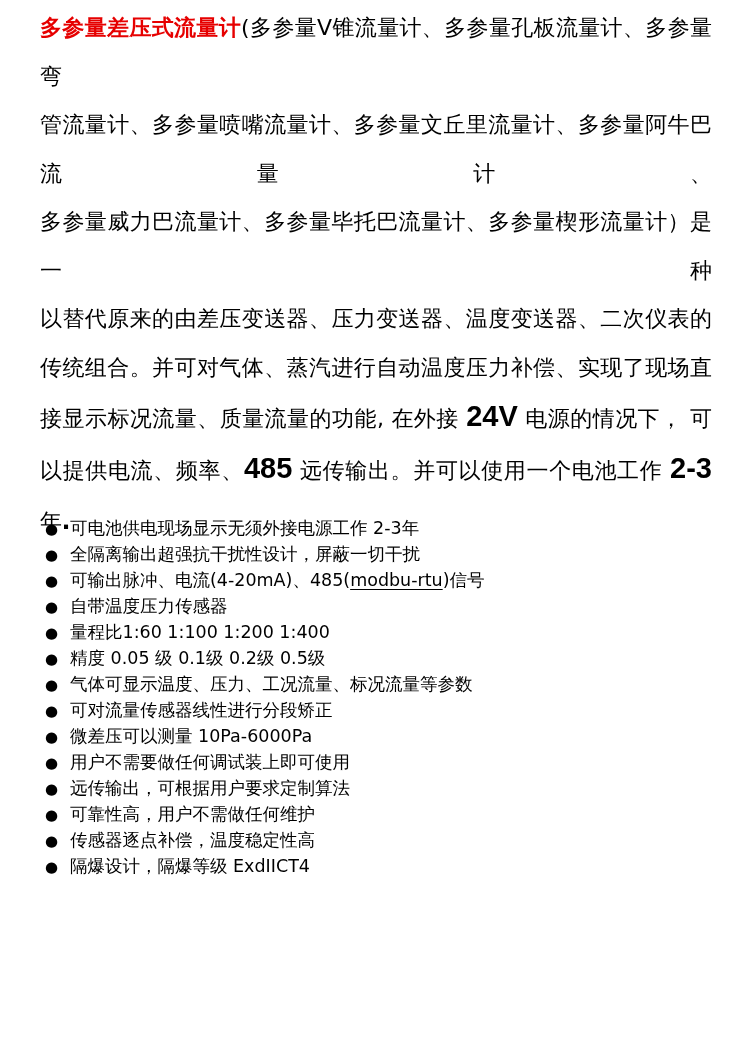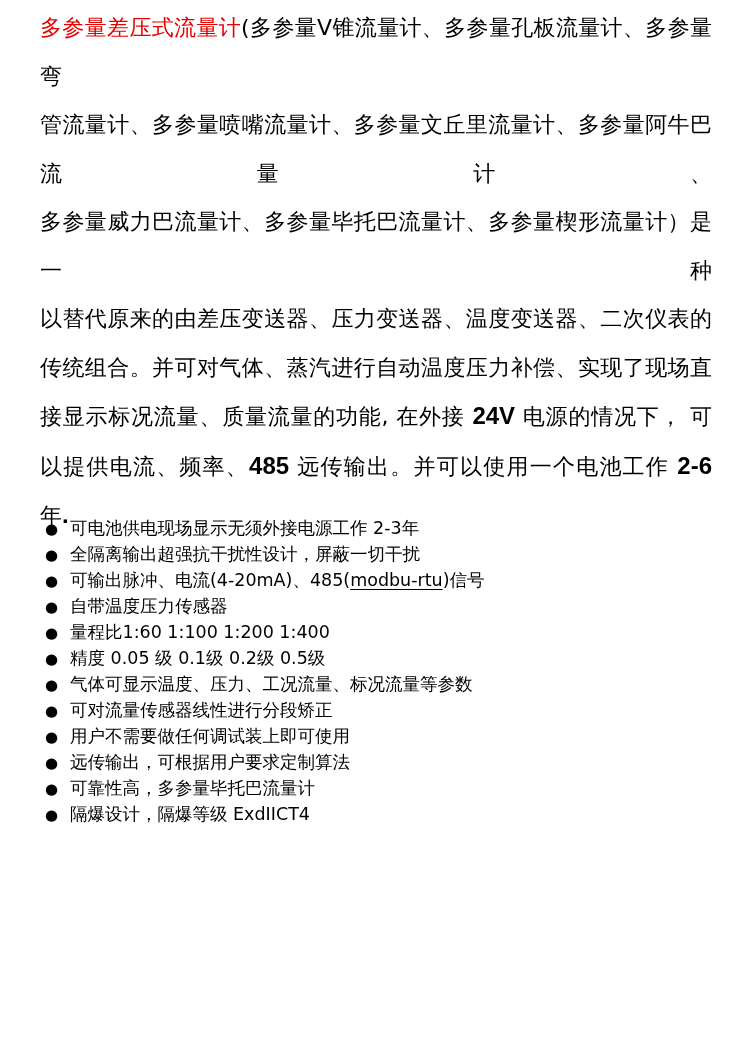--- a/index.html
+++ b/index.html
@@ -30,26 +30,26 @@
     text-align: justify;
     text-align-last: justify;
     white-space: normal;
   }
   .para-line.last-line {
     text-align-last: left;
   }
   .seg-normal {}
   .seg-red-title {
     color: #e60000;
-    font-weight: normal;
+    font-weight: bold;
   }
   .seg-bold-number {
     font-family: "Liberation Sans", sans-serif;
     font-weight: bold;
-    font-size: 24px;
+    font-size: 29px;
   }
   
   .features {
     position: absolute;
     left: 45px;
     top: 476px;
     width: 665px;
     margin-top: 40px;
   }
   .feature-item {
@@ -78,31 +78,33 @@
 <body>
 
 <div class="page">
   <div class="paragraph">
       <div class="para-line"><span class="seg-red-title">多参量差压式流量计</span><span class="seg-normal">(多参量V锥流量计、多参量孔板流量计、多参量弯</span></div>
       <div class="para-line"><span class="seg-normal">管流量计、多参量喷嘴流量计、多参量文丘里流量计、多参量阿牛巴流量计、</span></div>
       <div class="para-line"><span class="seg-normal">多参量威力巴流量计、多参量毕托巴流量计、多参量楔形流量计）是一种</span></div>
       <div class="para-line"><span class="seg-normal">以替代原来的由差压变送器、压力变送器、温度变送器、二次仪表的</span></div>
       <div class="para-line"><span class="seg-normal">传统组合。并可对气体、蒸汽进行自动温度压力补偿、实现了现场直</span></div>
       <div class="para-line"><span class="seg-normal">接显示标况流量、质量流量的功能, 在外接 </span><span class="seg-bold-number">24V</span><span class="seg-normal"> 电源的情况下， 可</span></div>
-      <div class="para-line"><span class="seg-normal">以提供电流、频率、</span><span class="seg-bold-number">485</span><span class="seg-normal"> 远传输出。并可以使用一个电池工作 </span><span class="seg-bold-number">2-6</span></div>
+      <div class="para-line"><span class="seg-normal">以提供电流、频率、</span><span class="seg-bold-number">485</span><span class="seg-normal"> 远传输出。并可以使用一个电池工作 </span><span class="seg-bold-number">2-3</span></div>
       <div class="para-line last-line"><span class="seg-normal">年</span><span class="seg-bold-number">.</span></div>
     </div>
 
   <div class="features">
       <div class="feature-item"><span class="bullet">●</span><span class="seg-normal">可电池供电现场显示无须外接电源工作 2-3年</span></div>
       <div class="feature-item"><span class="bullet">●</span><span class="seg-normal">全隔离输出超强抗干扰性设计，屏蔽一切干扰</span></div>
       <div class="feature-item"><span class="bullet">●</span><span class="seg-normal">可输出脉冲、电流(4-20mA)、485(</span><span class="seg-spellcheck">modbu-rtu</span><span class="seg-normal">)信号</span></div>
       <div class="feature-item"><span class="bullet">●</span><span class="seg-normal">自带温度压力传感器</span></div>
       <div class="feature-item"><span class="bullet">●</span><span class="seg-normal">量程比1:60 1:100 1:200 1:400</span></div>
       <div class="feature-item"><span class="bullet">●</span><span class="seg-normal">精度 0.05 级 0.1级 0.2级 0.5级</span></div>
       <div class="feature-item"><span class="bullet">●</span><span class="seg-normal">气体可显示温度、压力、工况流量、标况流量等参数</span></div>
       <div class="feature-item"><span class="bullet">●</span><span class="seg-normal">可对流量传感器线性进行分段矫正</span></div>
+      <div class="feature-item"><span class="bullet">●</span><span class="seg-normal">微差压可以测量 10Pa-6000Pa</span></div>
       <div class="feature-item"><span class="bullet">●</span><span class="seg-normal">用户不需要做任何调试装上即可使用</span></div>
       <div class="feature-item"><span class="bullet">●</span><span class="seg-normal">远传输出，可根据用户要求定制算法</span></div>
-      <div class="feature-item"><span class="bullet">●</span><span class="seg-normal">可靠性高，多参量毕托巴流量计</span></div>
+      <div class="feature-item"><span class="bullet">●</span><span class="seg-normal">可靠性高，用户不需做任何维护</span></div>
+      <div class="feature-item"><span class="bullet">●</span><span class="seg-normal">传感器逐点补偿，温度稳定性高</span></div>
       <div class="feature-item"><span class="bullet">●</span><span class="seg-normal">隔爆设计，隔爆等级 ExdIICT4</span></div>
     </div>
 </div>
 
 </body></html>

